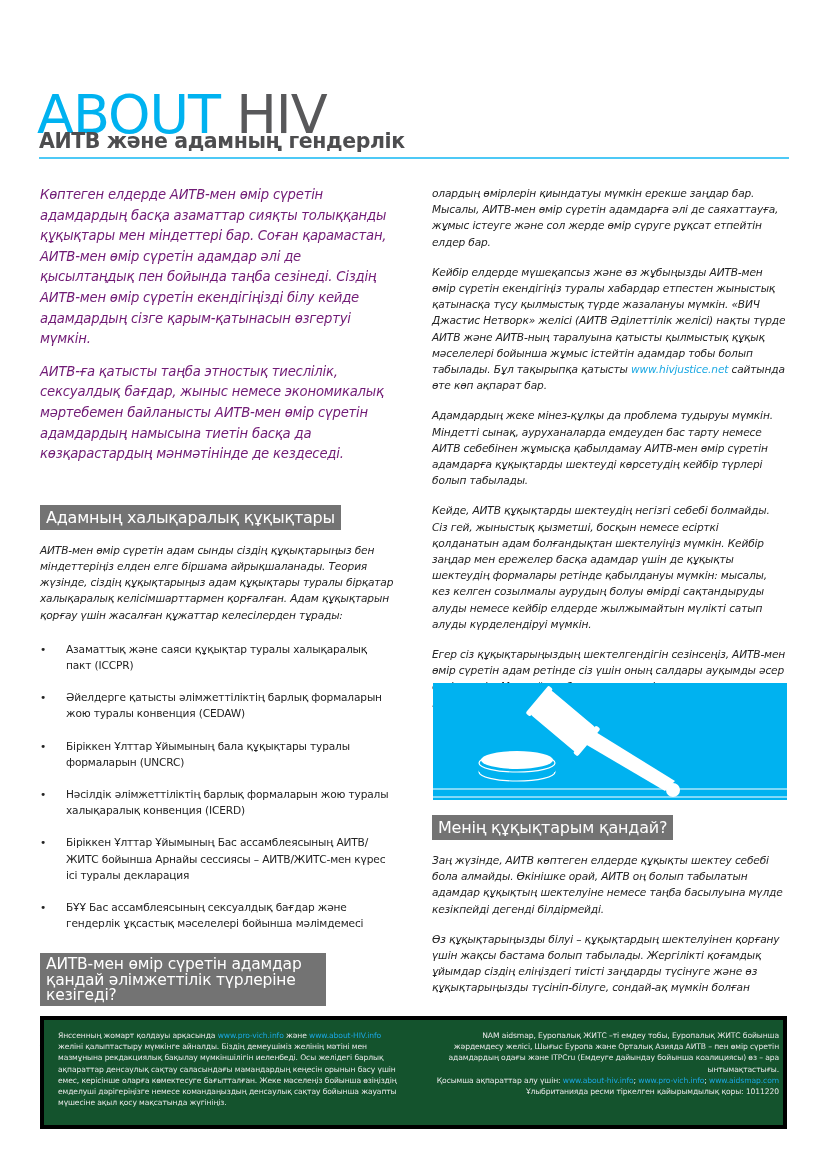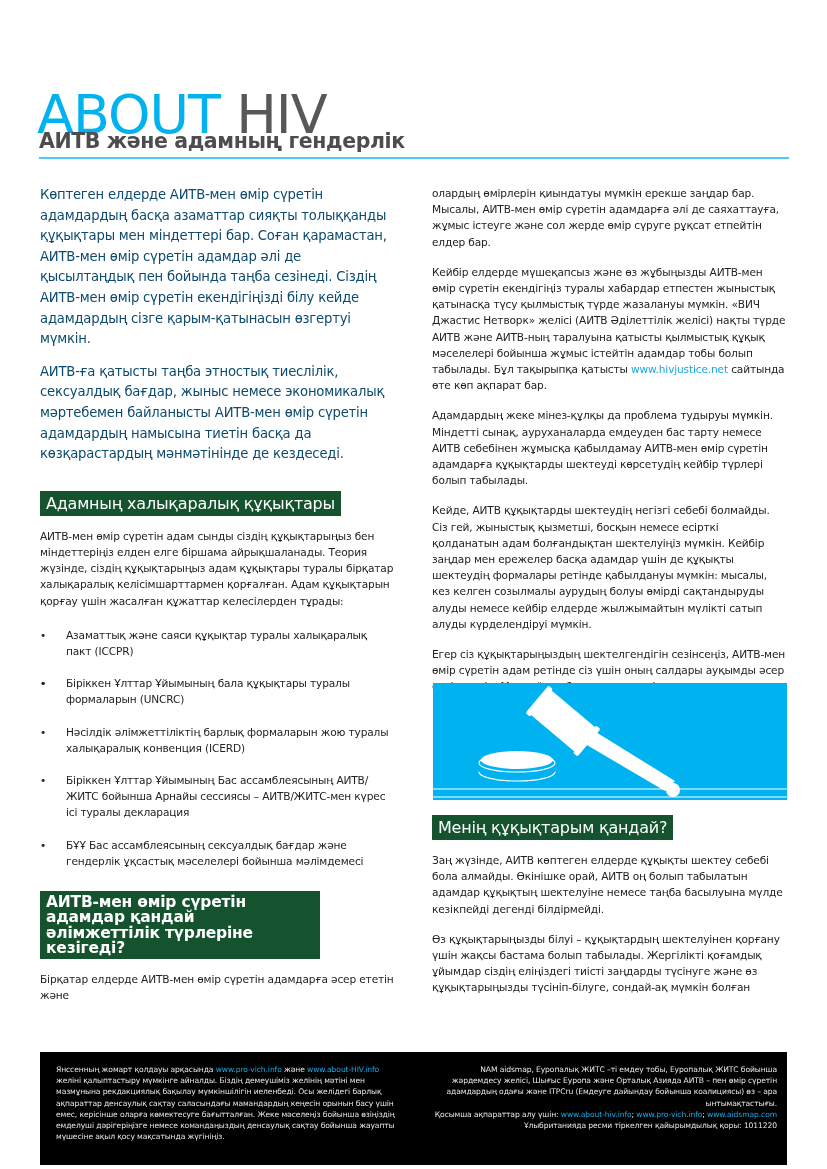--- a/index.html
+++ b/index.html
@@ -10,65 +10,65 @@
   .logo .about { color: #00b2f0; }
   .logo .hiv { color: #58585a; }
   .subtitle { position: absolute; left: 39px; top: 128px; font-weight: bold; font-size: 20.5px;
               color: #4d4d4f; letter-spacing: -0.4px; line-height: 26px; }
   .rule { position: absolute; left: 39px; top: 157px; width: 750px; height: 2px; background: #4dc9f6; }
 
   .col { position: absolute; width: 355px; }
   .col.left { left: 40px; top: 185px; }
   .col.right { left: 432px; top: 185px; }
 
-  .lead { font-size: 13.2px; line-height: 20.6px; color: #0c4a6e; margin: 0 0 12px 0; letter-spacing: -0.2px; }
-  .body { font-size: 10.6px; line-height: 16.2px; color: #222; margin: 0; letter-spacing: -0.15px; }
+  .lead { font-size: 13.2px; line-height: 20.6px; color: #701a75; margin: 0 0 12px 0; letter-spacing: -0.2px; font-style: italic; }
+  .body { font-size: 10.6px; line-height: 16.2px; color: #222; margin: 0; letter-spacing: -0.15px; font-style: italic; }
   .gap { height: 14px; }
 
-  .heading { display: inline-block; background: #14532d; color: #fff; font-size: 16px;
+  .heading { display: inline-block; background: #737373; color: #fff; font-size: 16px;
              line-height: 19px; padding: 3px 6px 3px 6px; letter-spacing: -0.2px; }
-  .heading.two { display: block; width: 258px; font-size: 15.5px; line-height: 15.5px; padding: 4px 16px 2px 6px; font-weight: bold; }
+  .heading.two { display: block; width: 258px; font-size: 15.5px; line-height: 15.5px; padding: 4px 22px 2px 6px; }
 
   ul.bullets { list-style: none; margin: 0; padding: 0; }
   ul.bullets li { position: relative; padding-left: 26px; font-size: 10.6px; line-height: 16.2px;
                   margin-bottom: 16px; color: #222; letter-spacing: -0.15px; }
   ul.bullets li .dot { position: absolute; left: 0; top: 0; }
   a.link { color: #1aa7e2; text-decoration: none; }
 
   .gavel { position: absolute; left: 433px; top: 683px; width: 354px; height: 117px; background: #00b2f0; overflow: hidden; }
 
-  .footer { position: absolute; left: 40px; top: 1052px; width: 747px; height: 113px; background: #000000;
-            border: 2px solid #000000; box-sizing: border-box; }
+  .footer { position: absolute; left: 40px; top: 1016px; width: 747px; height: 113px; background: #14532d;
+            border: 4px solid #000000; box-sizing: border-box; }
   .footer .fcol { position: absolute; top: 10px; width: 340px; font-size: 7.6px; line-height: 11.2px; color: #e8e8e8; letter-spacing: -0.1px; }
   .footer .fcol.l { left: 14px; }
   .footer .fcol.r { left: 390px; width: 345px; text-align: right; }
   .footer a { color: #1aa7e2; text-decoration: none; }
 </style>
 </head>
 <body>
 
 <div class="logo">
   <span class="about">ABOUT</span>
   <span class="hiv">HIV</span>
 </div>
 <div class="subtitle">АИТВ және адамның гендерлік</div>
 <div class="rule"></div>
 
 <div class="col left">
   <p class="lead">Көптеген елдерде АИТВ-мен өмір сүретін адамдардың басқа азаматтар сияқты толыққанды құқықтары мен міндеттері бар. Соған қарамастан, АИТВ-мен өмір сүретін адамдар әлі де қысылтаңдық пен бойында таңба сезінеді. Сіздің АИТВ-мен өмір сүретін екендігіңізді білу кейде адамдардың сізге қарым-қатынасын өзгертуі мүмкін.</p>
-  <p class="lead" style="margin-bottom:26px;">АИТВ-ға қатысты таңба этностық тиеслілік, сексуалдық бағдар, жыныс немесе экономикалық мәртебемен байланысты АИТВ-мен өмір сүретін адамдардың намысына тиетін басқа да көзқарастардың мәнмәтінінде де кездеседі.</p>
+  <p class="lead" style="margin-bottom:40px;">АИТВ-ға қатысты таңба этностық тиеслілік, сексуалдық бағдар, жыныс немесе экономикалық мәртебемен байланысты АИТВ-мен өмір сүретін адамдардың намысына тиетін басқа да көзқарастардың мәнмәтінінде де кездеседі.</p>
 
   <div class="heading">Адамның халықаралық құқықтары</div>
   <div style="height:12px"></div>
   <p class="body">АИТВ-мен өмір сүретін адам сынды сіздің құқықтарыңыз бен міндеттеріңіз елден елге біршама айрықшаланады. Теория жүзінде, сіздің құқықтарыңыз адам құқықтары туралы бірқатар халықаралық келісімшарттармен қорғалған. Адам құқықтарын қорғау үшін жасалған құжаттар келесілерден тұрады:</p>
   <div style="height:18px"></div>
 
   <ul class="bullets">
     <li><span class="dot">•</span><span>Азаматтық және саяси құқықтар туралы халықаралық пакт (ICCPR)</span></li>
-    <li><span class="dot">•</span></li>
+    <li><span class="dot">•</span><span>Әйелдерге қатысты әлімжеттіліктің барлық формаларын жою туралы конвенция (CEDAW)</span></li>
     <li><span class="dot">•</span><span>Біріккен Ұлттар Ұйымының бала құқықтары туралы формаларын (UNCRC)</span></li>
     <li><span class="dot">•</span><span>Нәсілдік әлімжеттіліктің барлық формаларын жою туралы халықаралық конвенция (ICERD)</span></li>
     <li><span class="dot">•</span><span>Біріккен Ұлттар Ұйымының Бас ассамблеясының АИТВ/ЖИТС бойынша Арнайы сессиясы – АИТВ/ЖИТС-мен күрес ісі туралы декларация</span></li>
     <li><span class="dot">•</span><span>БҰҰ Бас ассамблеясының сексуалдық бағдар және гендерлік ұқсастық мәселелері бойынша мәлімдемесі</span></li>
   </ul>
   <div style="height:6px"></div>
   <div class="heading two">АИТВ-мен өмір сүретін адамдар қандай әлімжеттілік түрлеріне кезігеді?</div>
   <div style="height:12px"></div>
   <p class="body">Бірқатар елдерде АИТВ-мен өмір сүретін адамдарға әсер ететін және</p>
 </div>

